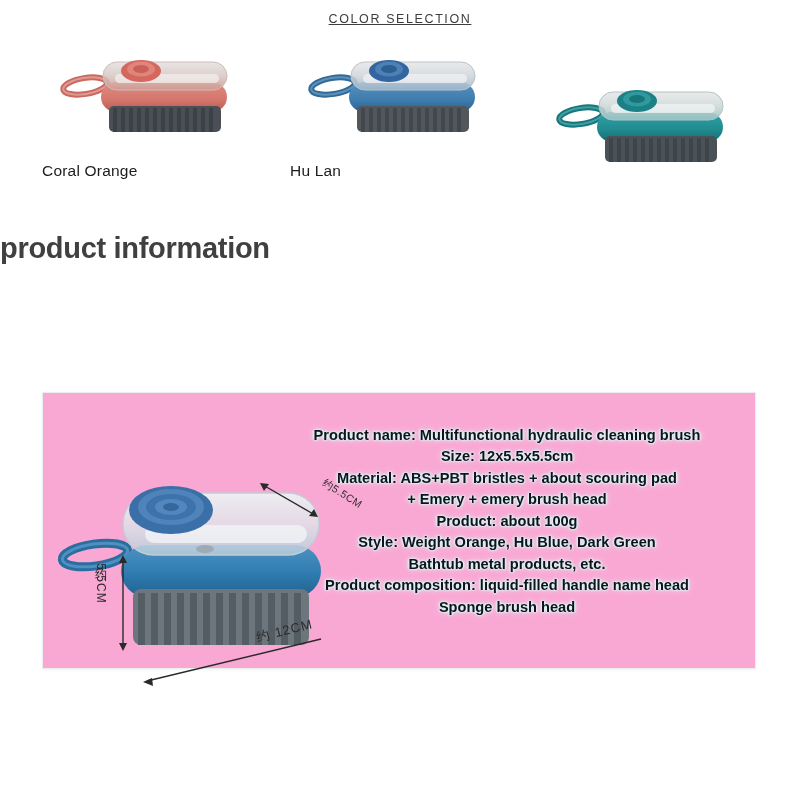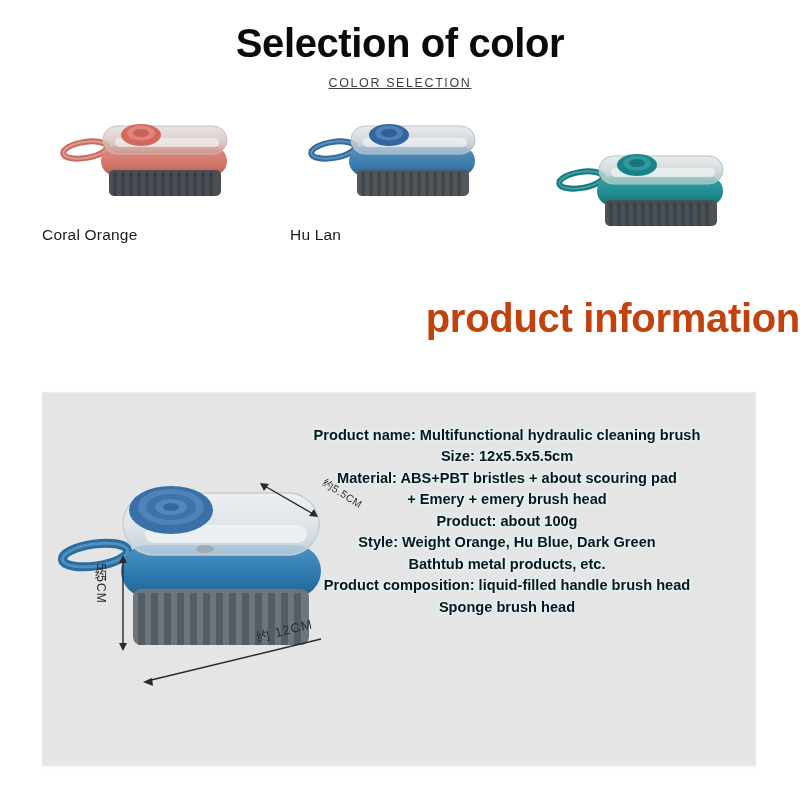--- a/index.html
+++ b/index.html
@@ -48,35 +48,35 @@
     margin-top: 12px;
     letter-spacing: 0.2px;
   }
 
   
   .brush-wrap { height: 100px; position: relative; }
   .brush-svg { display: block; margin: 0 auto; }
 
   
   .headline2 {
-    text-align: right;
-    font-size: 40px;
+    text-align: left;
+    font-size: 29px;
     font-weight: bold;
-    color: #c2410c;
+    color: #404040;
     margin-top: 52px;
     letter-spacing: -0.3px;
   }
 
   .info-card {
     position: absolute;
     left: 42px;
     top: 392px;
     width: 714px;
-    height: 374px;
-    background: #e5e5e5;
+    height: 277px;
+    background: #f9a8d4;
     border: 1px solid #eceeee;
     box-shadow: 0 1px 3px rgba(120,140,140,.10);
   }
 
   .info-text {
     position: absolute;
     right: 14px;
     top: 32px;
     width: 468px;
     text-align: center;
@@ -130,21 +130,20 @@
     transform: rotate(32deg);
     font-size: 10.5px;
     letter-spacing: .5px;
   }
 </style>
 </head>
 <body>
 
 <div>
 
-  <div class="headline">Selection of color</div>
 
   <div class="subhead">COLOR SELECTION</div>
 
   <div class="swatch-row">
 
     <div class="swatch">
       <div class="brush-wrap">
         <svg class="brush-svg" width="190" height="100" viewBox="0 0 190 100">
           <defs>
             <linearGradient id="cap1" x1="0" y1="0" x2="0" y2="1">
@@ -377,20 +376,20 @@
   </div>
 
   <div class="info-text">
     <div>Product name: Multifunctional hydraulic cleaning brush</div>
     <div>Size: 12x5.5x5.5cm</div>
     <div>Material: ABS+PBT bristles + about scouring pad</div>
     <div>+ Emery + emery brush head</div>
     <div>Product: about 100g</div>
     <div>Style: Weight Orange, Hu Blue, Dark Green</div>
     <div>Bathtub metal products, etc.</div>
-    <div>Product composition: liquid-filled handle brush head</div>
+    <div>Product composition: liquid-filled handle name head</div>
     <div>Sponge brush head</div>
   </div>
 </div>
 
 <div class="dim dim-v">约 5.5CM</div>
 <div class="dim dim-h">约 12CM</div>
 <div class="dim dim-d">约5.5CM</div>
 
 </body></html>

